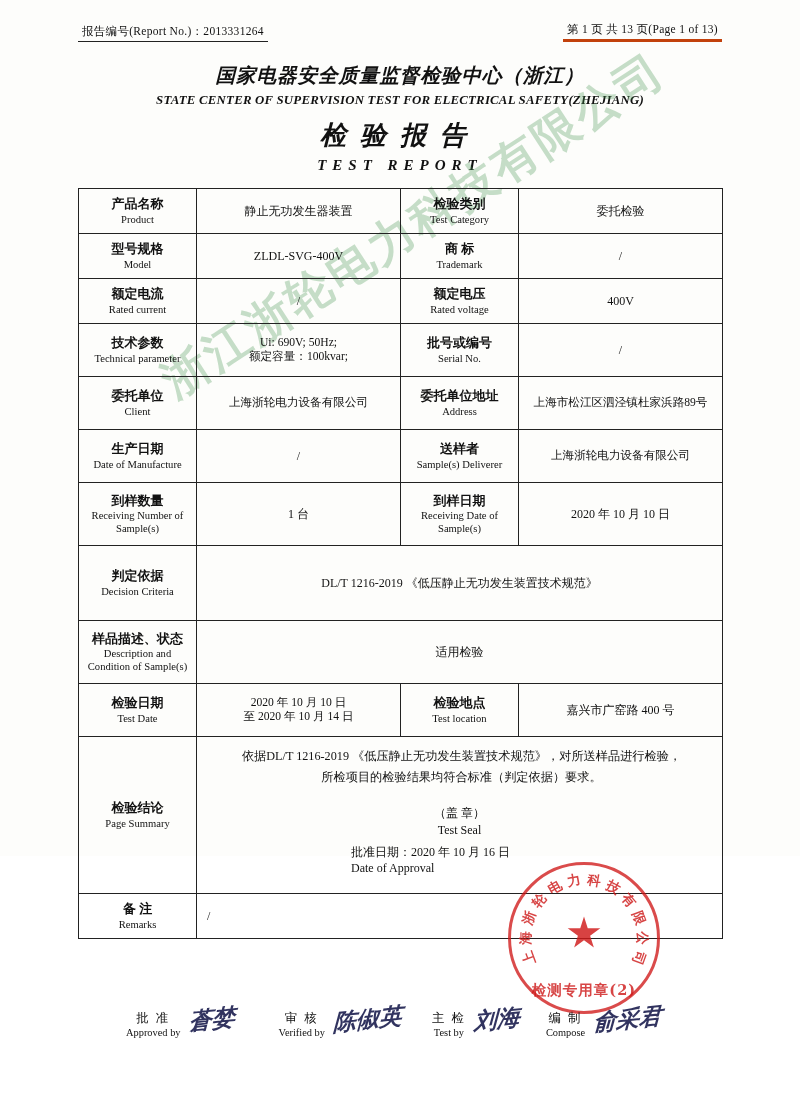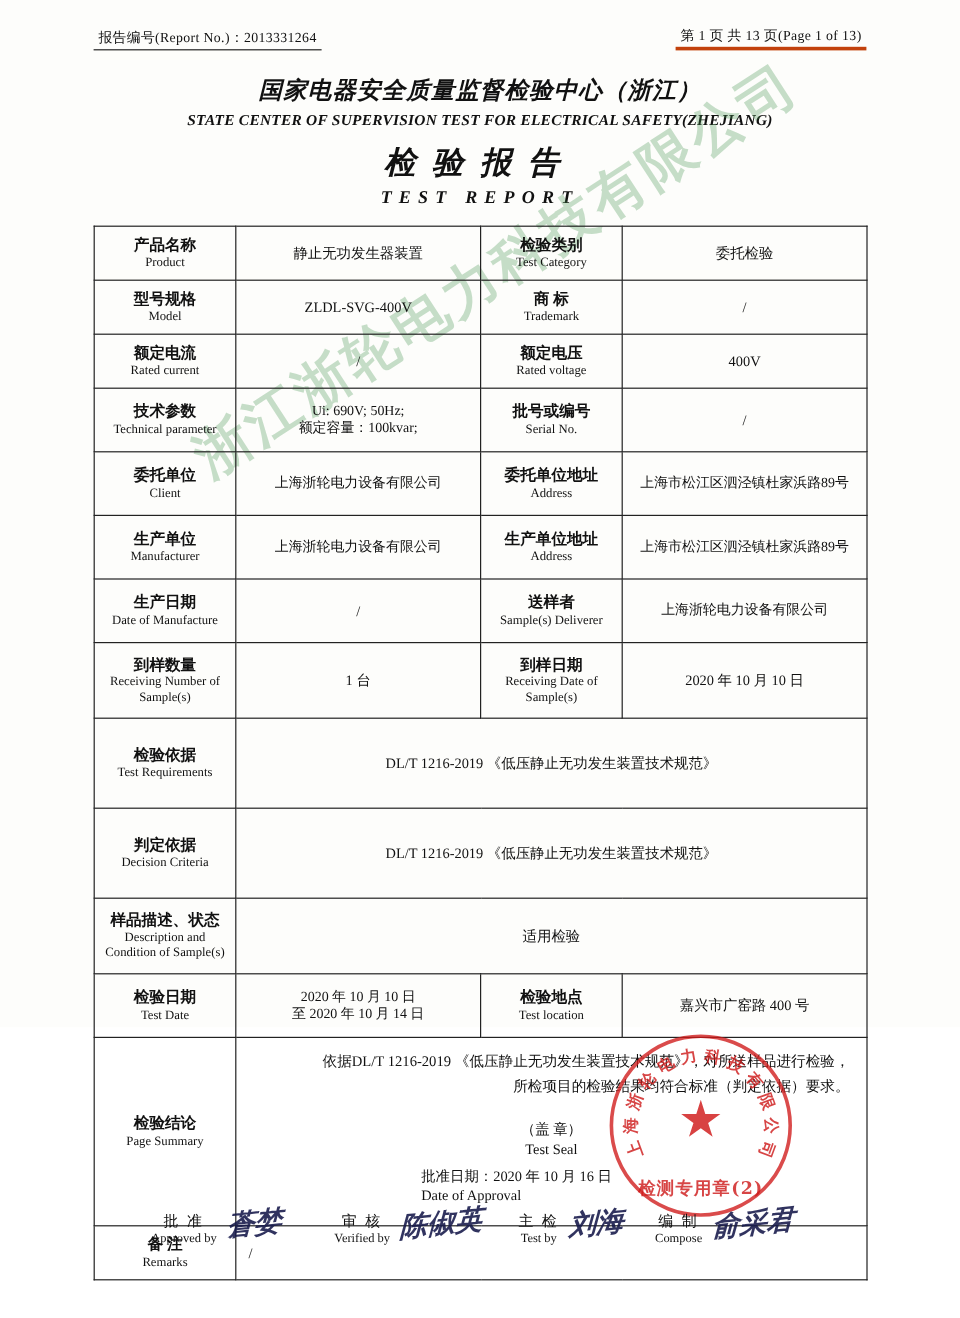--- a/index.html
+++ b/index.html
@@ -103,21 +103,21 @@
   .val.small { font-size: 11.6px; }
   .val.left { text-align: left; padding-left: 10px; }
   .hcell { height: 38px; }
   .h2 { height: 46px; }
   .h3 { height: 56px; }
   .big { height: 68px; }
 
   .concl-top {
     font-size: 12.2px;
     line-height: 1.7;
-    text-align: right;
+    text-align: center;
     padding: 6px 10px 2px 14px;
   }
   .seal-line {
     text-align: center;
     font-size: 12px;
     margin-top: 16px;
     line-height: 1.35;
   }
   .approval-line {
     font-size: 12px;
@@ -310,32 +310,20 @@
           <span class="en">Client</span>
         </td>
         <td class="val small">上海浙轮电力设备有限公司</td>
         <td class="lab">
           <span class="cn">委托单位地址</span>
           <span class="en">Address</span>
         </td>
         <td class="val small">上海市松江区泗泾镇杜家浜路89号</td>
       </tr>
 
-      <tr>
-        <td class="lab h2">
-          <span class="cn">生产单位</span>
-          <span class="en">Manufacturer</span>
-        </td>
-        <td class="val small">上海浙轮电力设备有限公司</td>
-        <td class="lab">
-          <span class="cn">生产单位地址</span>
-          <span class="en">Address</span>
-        </td>
-        <td class="val small">上海市松江区泗泾镇杜家浜路89号</td>
-      </tr>
 
       <tr>
         <td class="lab h2">
           <span class="cn">生产日期</span>
           <span class="en">Date of Manufacture</span>
         </td>
         <td class="val">/</td>
         <td class="lab">
           <span class="cn">送样者</span>
           <span class="en">Sample(s) Deliverer</span>
@@ -349,27 +337,20 @@
           <span class="en">Receiving Number of Sample(s)</span>
         </td>
         <td class="val">1 台</td>
         <td class="lab">
           <span class="cn">到样日期</span>
           <span class="en">Receiving Date of Sample(s)</span>
         </td>
         <td class="val">2020 年 10 月 10 日</td>
       </tr>
 
-      <tr>
-        <td class="lab big">
-          <span class="cn">检验依据</span>
-          <span class="en">Test Requirements</span>
-        </td>
-        <td class="val" colspan="3">DL/T 1216-2019 《低压静止无功发生装置技术规范》</td>
-      </tr>
 
       <tr>
         <td class="lab big">
           <span class="cn">判定依据</span>
           <span class="en">Decision Criteria</span>
         </td>
         <td class="val" colspan="3">DL/T 1216-2019 《低压静止无功发生装置技术规范》</td>
       </tr>
 
       <tr>

